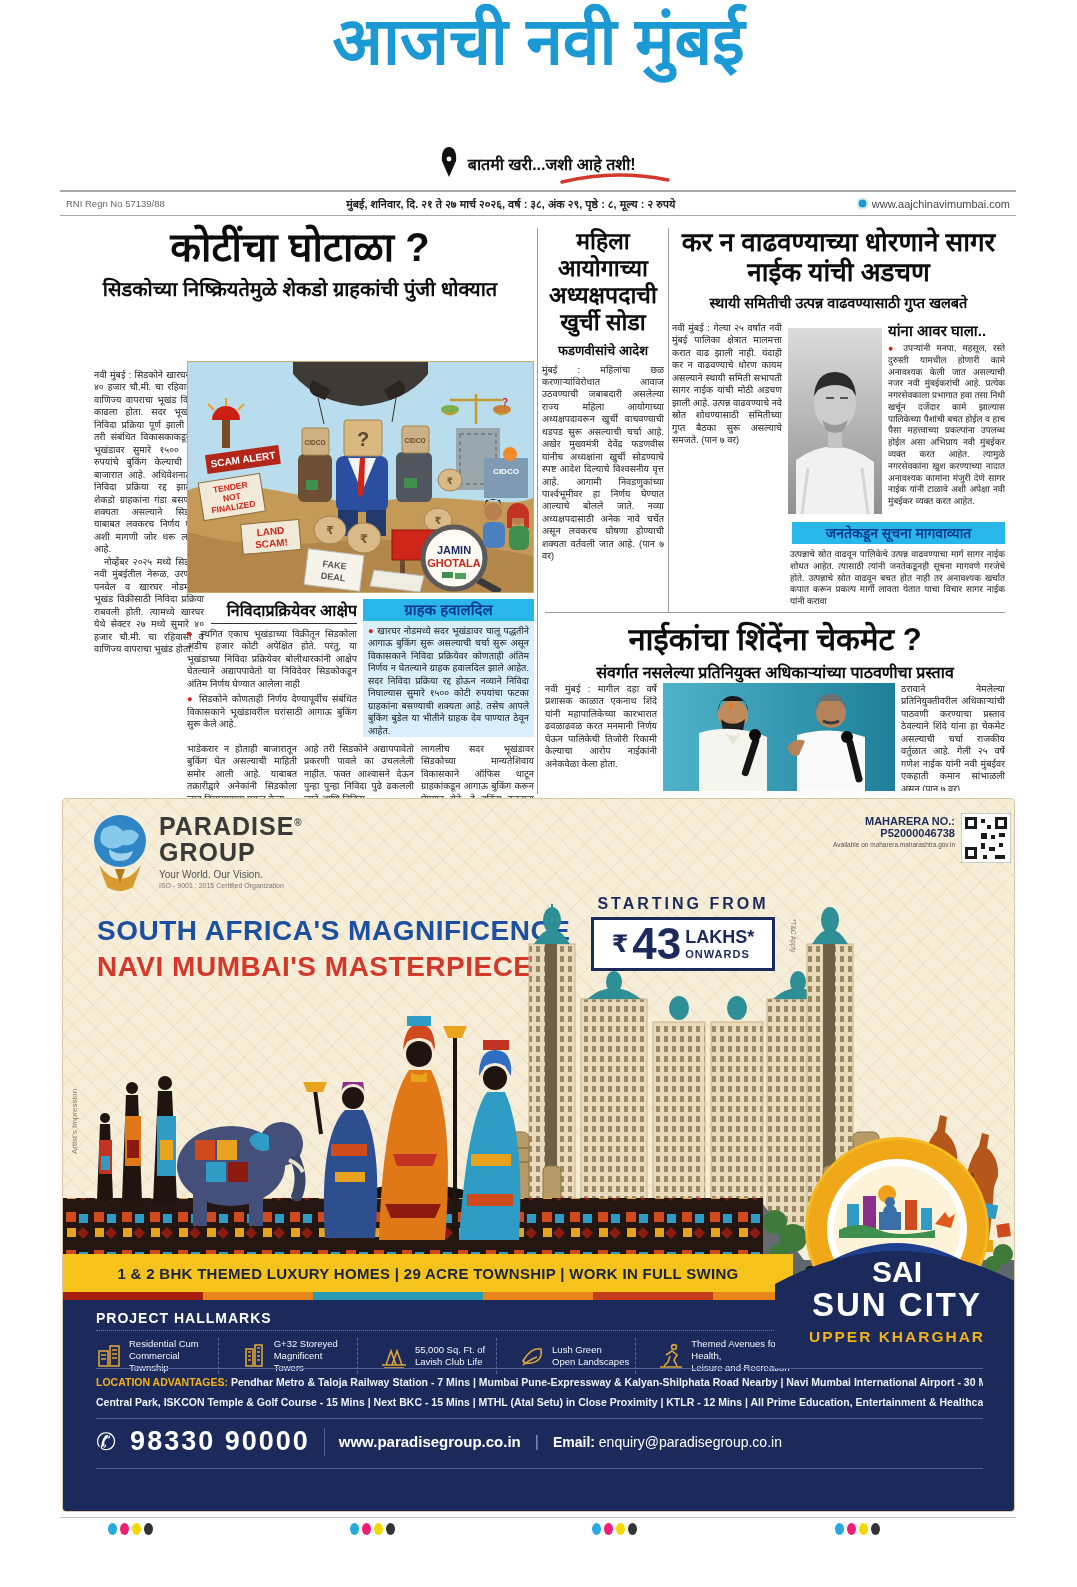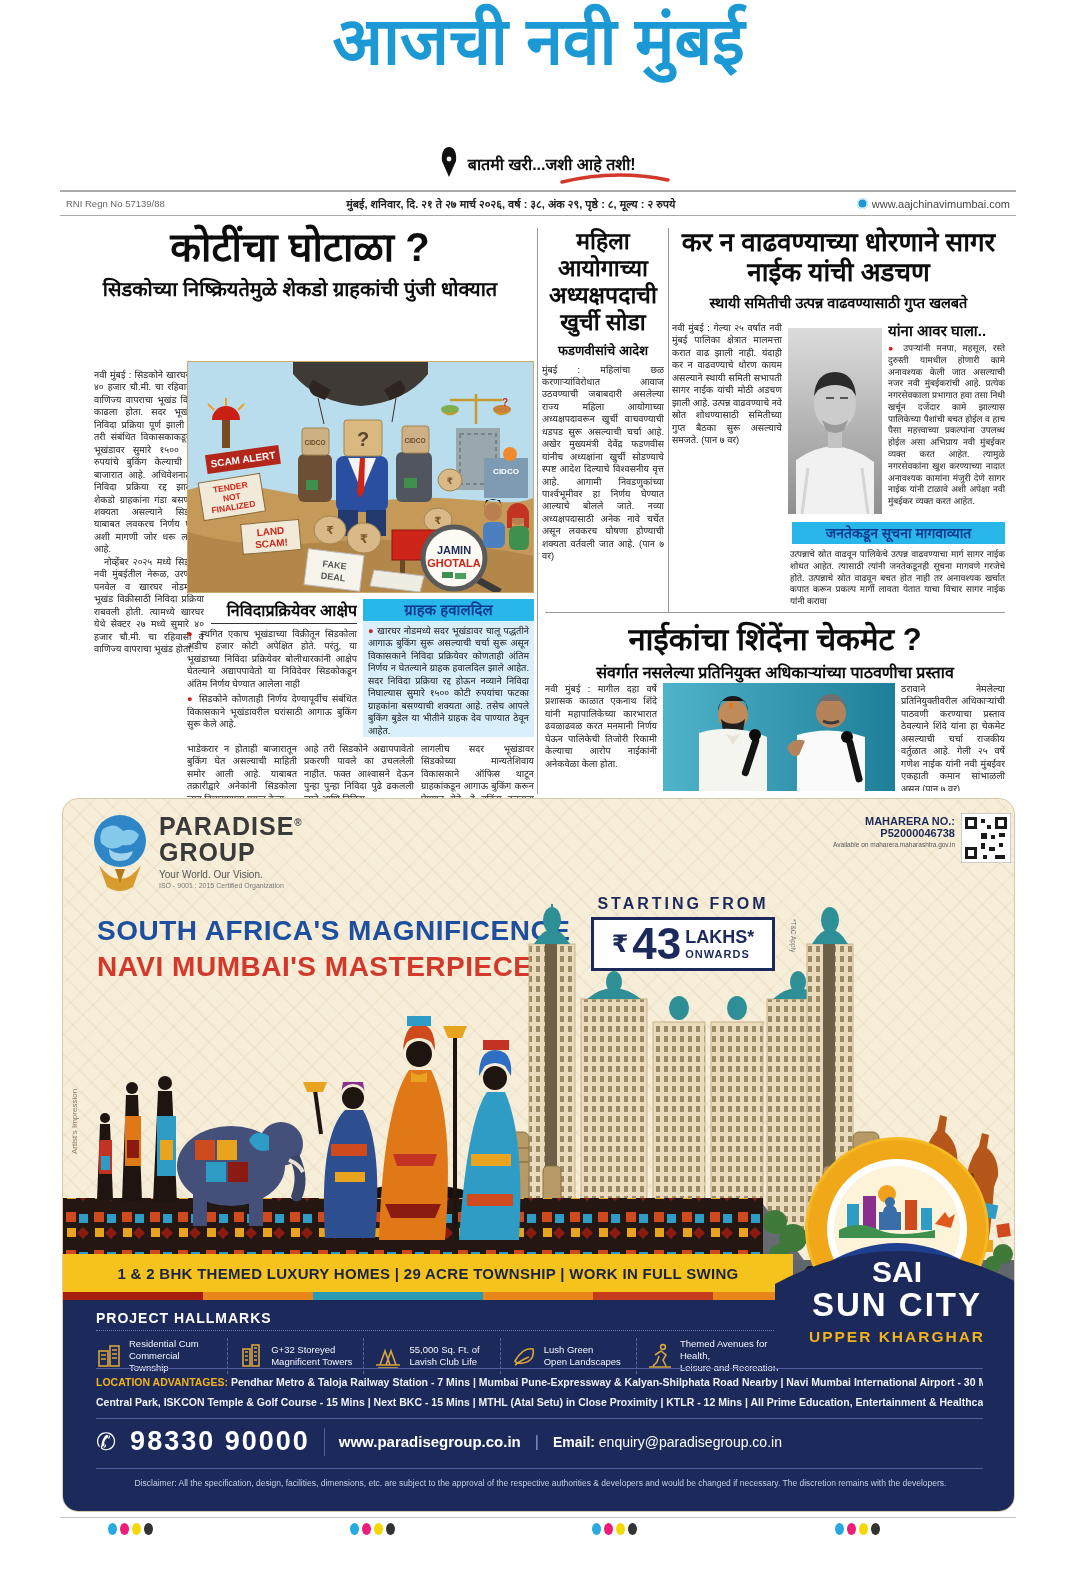--- a/index.html
+++ b/index.html
@@ -254,21 +254,21 @@
         <path d="M160,38 q8,4 16,0" stroke="#3a3a3a" stroke-width="3" fill="none"></path>
         <path d="M134,52 Q168,42 202,54 V108 H134 Z" fill="#fafafa"></path>
         <path d="M124,64 q8,-10 18,-6 l-6,14 q-8,4 -12,-8" fill="#b5835a"></path>
         <rect x="188" y="56" width="7" height="44" rx="3" fill="#141414" transform="rotate(-14 191 78)"></rect>
         <circle cx="184" cy="54" r="6" fill="#0c0c0c"></circle>
       </svg>
     </div>
     <div class="abs n" style="left:356px;top:66px;width:104px;height:108px;">ठरावाने नेमलेल्या प्रतिनियुक्तीवरील अधिकाऱ्यांची पाठवणी करण्याचा प्रस्ताव ठेवल्याने शिंदे यांना हा चेकमेट असल्याची चर्चा राजकीय वर्तुळात आहे. गेली २५ वर्षे गणेश नाईक यांनी नवी मुंबईवर एकहाती कमान सांभाळली असून  (पान ७ वर)</div>
   </div>
 
-  <div class="abs" style="left:62px;top:798px;width:953px;height:714px;background:#f7eed9;border:1px solid #d8c9a8;border-radius:16px;box-sizing:border-box;overflow:hidden;
+  <div class="abs" style="left:62px;top:798px;width:953px;height:714px;background:#f7eed9;border:1px solid #d8c9a8;border-radius:4px;box-sizing:border-box;overflow:hidden;
               background-image:repeating-linear-gradient(45deg, rgba(193,154,107,0.10) 0 2px, transparent 2px 14px),repeating-linear-gradient(-45deg, rgba(193,154,107,0.08) 0 2px, transparent 2px 18px);padding-left:28px;">
 
     <div class="abs" style="left:26px;top:14px;display:flex;gap:8px;">
       <span>
         <svg width="62" height="78" viewBox="0 0 62 78">
           <circle cx="31" cy="28" r="26" fill="#2f86c7"></circle>
           <path d="M14,16 q12,-8 20,2 q10,-4 16,4 q-4,12 -16,10 q-12,8 -22,-2 q-2,-8 2,-14" fill="#8fd0ee" opacity="0.9"></path>
           <path d="M20,36 q10,8 24,2 q-2,10 -14,10 q-10,0 -10,-12" fill="#bfe6f5" opacity="0.8"></path>
           <path d="M10,52 q10,14 21,14 q11,0 21,-14 l-8,22 q-13,8 -26,0 z" fill="#d89c2e"></path>
           <path d="M26,56 l5,14 5,-14" fill="#b5791c"></path>
@@ -513,21 +513,21 @@
       <span style="flex:0 0 170px;background:#2a9bb5;"></span>
         <span style="flex:0 0 110px;background:#e8861a;"></span>
       <span style="flex:0 0 120px;background:#c43b1e;"></span>
         <span style="flex:1;background:#e8861a;"></span>
     </div>
 
     <div class="abs" style="left:0;top:501px;width:953px;height:213px;background:#1b2a5b;z-index:2;">
       <div class="abs" style="left:33px;top:10px;color:#fff;font-weight:800;font-size:14px;letter-spacing:1px;">PROJECT HALLMARKS</div>
       <div class="abs" style="left:33px;top:30px;width:680px;border-bottom:1px dotted #6a77a8;"></div>
 
-      <div class="abs" style="left:33px;top:38px;width:700px;display:flex;gap:10px;">
+      <div class="abs" style="left:33px;top:38px;width:700px;display:flex;gap:22px;">
         <span class="hallmark" style="flex:1.05;border-right:1px dashed #5a679a;padding-right:6px;">
           <svg width="26" height="26" viewBox="0 0 26 26" fill="none" stroke="#d9a43b" stroke-width="1.6">
               <rect x="3" y="8" width="9" height="15"></rect>
               <rect x="14" y="3" width="9" height="20"></rect>
               <path d="M5,12 h5 M5,16 h5 M16,7 h5 M16,11 h5 M16,15 h5"></path>
             </svg>
           <span><span>Residential Cum</span><br><span>Commercial Township</span></span>
         </span>
         <span class="hallmark" style="flex:1;border-right:1px dashed #5a679a;padding-right:6px;">
           <svg width="26" height="26" viewBox="0 0 26 26" fill="none" stroke="#d9a43b" stroke-width="1.6">
@@ -571,21 +571,20 @@
       <div class="abs" style="left:33px;top:126px;width:887px;display:flex;align-items:center;gap:14px;color:#fff;">
         <span style="font-size:24px;">✆</span>
         <span style="font-size:27px;font-weight:800;letter-spacing:2px;">98330 90000</span>
         <span style="width:1px;height:28px;background:#51609c;"></span>
         <span style="font-size:15px;font-weight:700;">www.paradisegroup.co.in</span>
         <span style="color:#8a96c4;">|</span>
         <span style="font-size:14px;"><b>Email:</b> <span>enquiry@paradisegroup.co.in</span></span>
       </div>
 
       <div class="abs" style="left:33px;top:168px;width:887px;border-bottom:1px solid #51609c;"></div>
-      <div class="abs" style="left:20px;top:178px;width:915px;font-size:8.5px;color:#c9cfe6;text-align:center;white-space:nowrap;overflow:hidden;">Disclaimer: All the specification, design, facilities, dimensions, etc. are subject to the approval of the respective authorities &amp; developers and would be changed if necessary. The discretion remains with the developers.</div>
     </div>
 
     <div class="abs" style="left:712px;top:333px;width:245px;height:236px;z-index:4;">
       <svg width="245" height="236" viewBox="0 0 245 236">
         <circle cx="122" cy="97" r="92" fill="#f5b921"></circle>
         <circle cx="122" cy="97" r="89" fill="#f0a818"></circle>
         <circle cx="122" cy="97" r="70" fill="#fff"></circle>
         <circle cx="122" cy="97" r="63" fill="#fdf3d8"></circle>
 
         <circle cx="112" cy="62" r="9" fill="#f2a01c"></circle>

